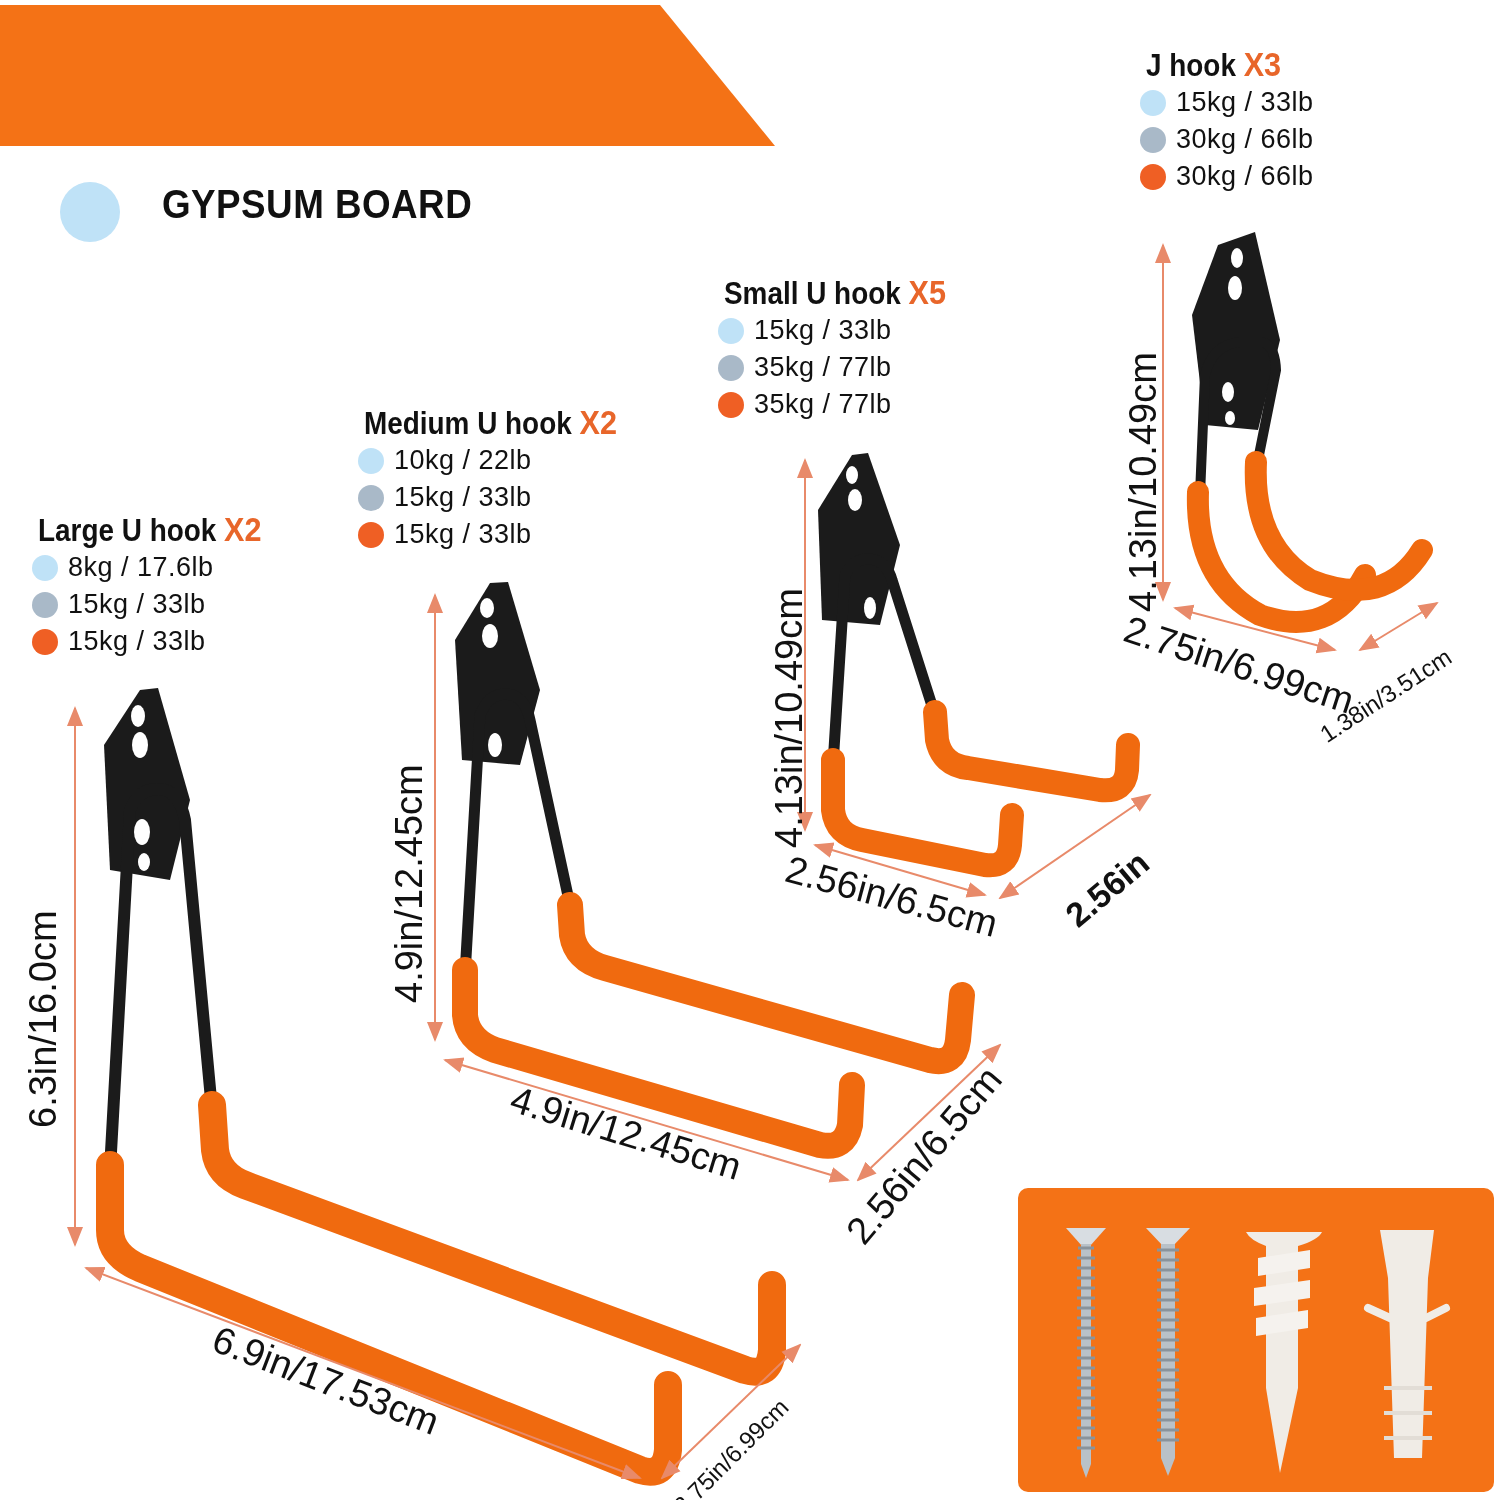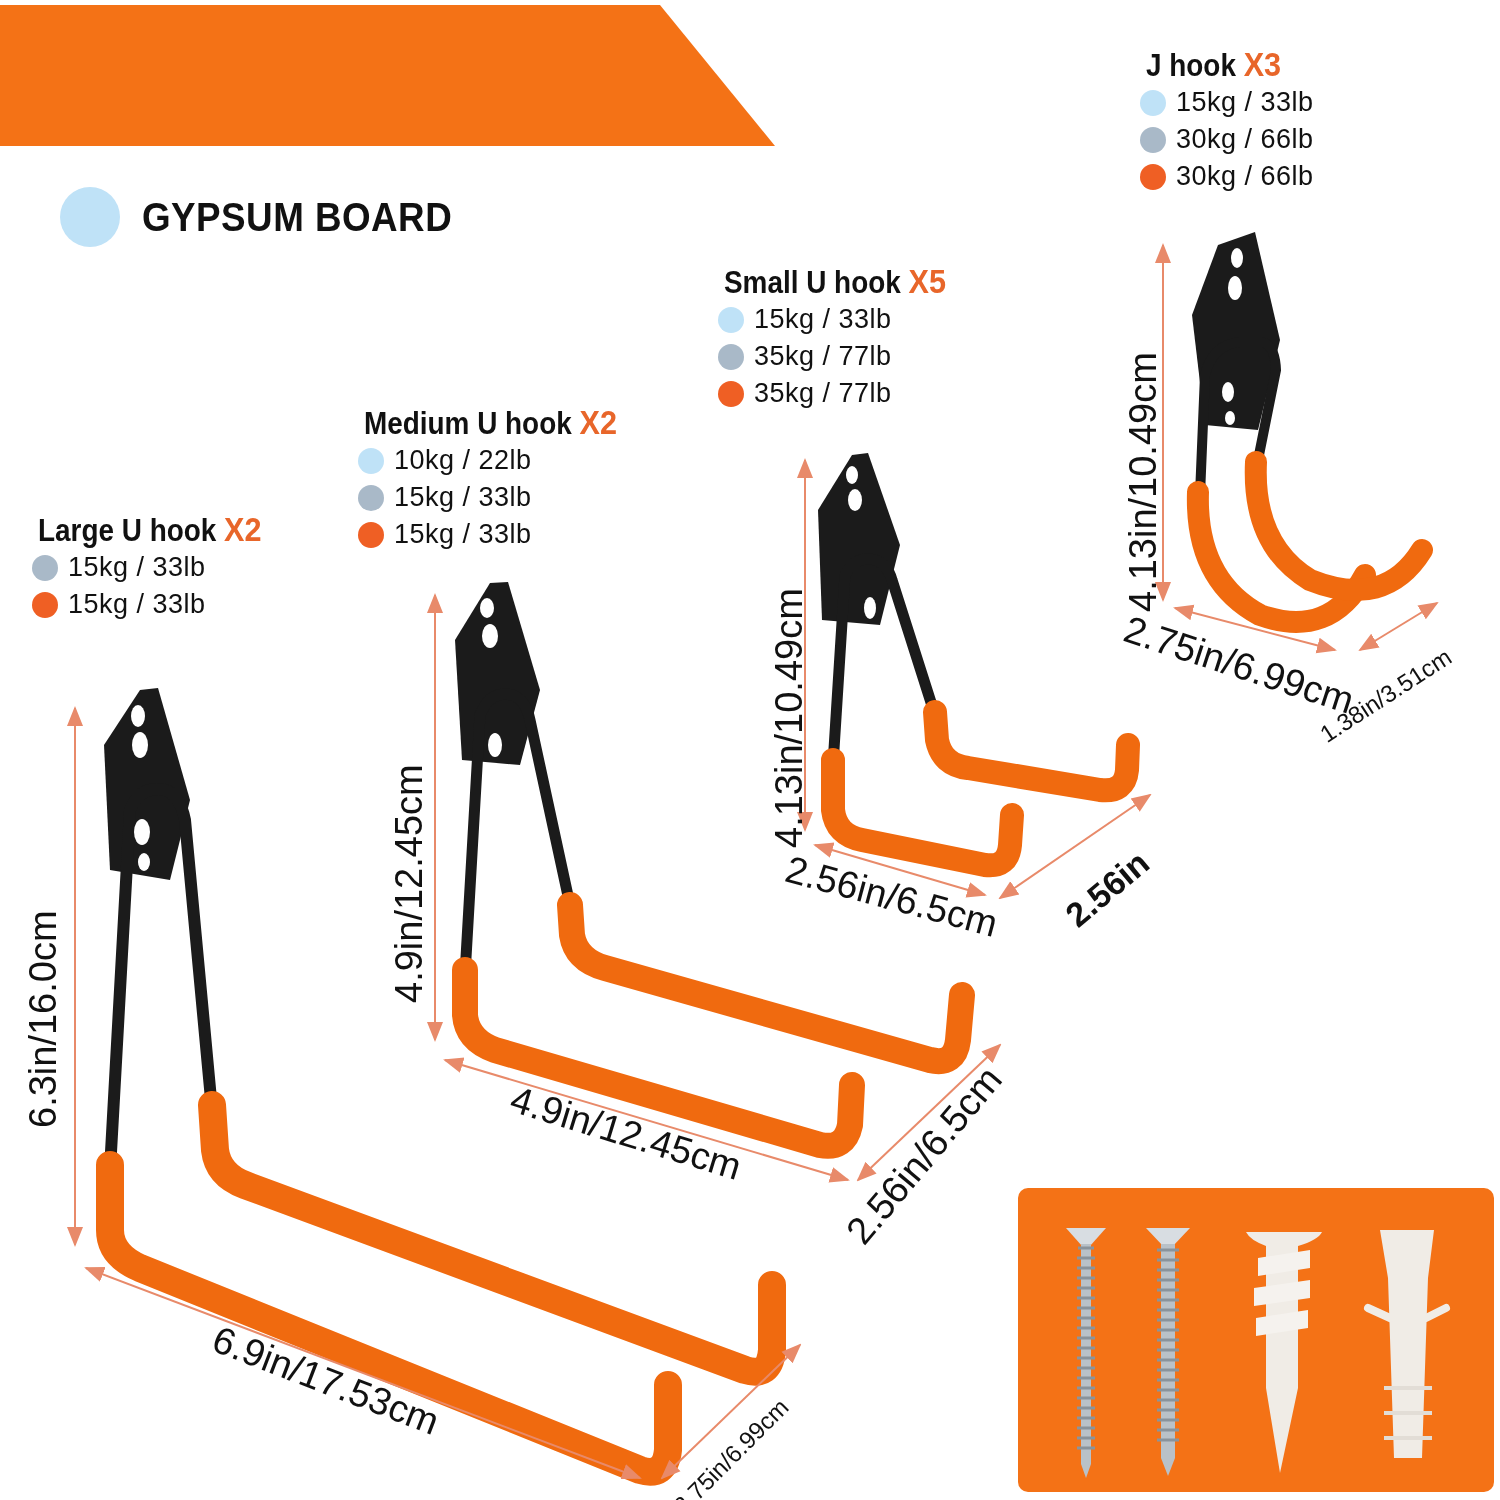--- a/index.html
+++ b/index.html
@@ -1,20 +1,20 @@
 <!DOCTYPE html>
 <html><head>
 <meta charset="utf-8">
 <style>
   html, body { margin: 0; padding: 0; background: #ffffff; }
   body { width: 1500px; height: 1500px; position: relative; overflow: hidden;
          font-family: "Liberation Sans", sans-serif; color: #111; }
   .banner { position: absolute; left: 0; top: 0; width: 775px; height: 146px; }
   .legend { position: absolute; left: 60px; top: 182px; }
-  .legend-row { display: flex; align-items: center; height: 70px; }
+  .legend-row { display: flex; height: 70px; gap: 20px; }
   .legend-dot { width: 60px; height: 60px; border-radius: 50%; margin-right: 22px; }
   .legend-label { font-size: 40px; font-weight: bold; letter-spacing: 0.5px; transform: scaleX(0.92); transform-origin: left center; }
   .spec { position: absolute; }
   .spec-title { font-size: 31px; font-weight: bold; white-space: nowrap; transform: scaleX(0.9); transform-origin: left center; }
   .spec-qty { font-size: 34px; font-weight: bold; }
   .spec-row { display: flex; align-items: center; height: 37px; margin-left: -6px; text-align: right; }
   .spec-dot { width: 26px; height: 26px; border-radius: 50%; margin-right: 10px; }
   .spec-val { font-size: 27px; letter-spacing: 0.5px; white-space: nowrap; }
   .art { position: absolute; left: 0; top: 0; width: 1500px; height: 1500px; }
   .dim { position: absolute; font-size: 38px; color: #111; white-space: nowrap; transform-origin: left top; }
@@ -33,20 +33,24 @@
 <div class="legend">
   <div class="legend-row">
     <div class="legend-dot" style="background:#bfe2f7"></div>
     <span class="legend-label">GYPSUM BOARD</span>
   </div>
 </div>
 
 <div class="spec" style="left:38px; top:510px;">
   <div class="spec-title"><span>Large U hook</span> <span class="spec-qty" style="color:#e8662a">X2</span></div>
   <div class="spec-row">
+      <div class="spec-dot" style="background:#bfe2f7"></div>
+      <span class="spec-val">8kg / 17.6lb</span>
+    </div>
+  <div class="spec-row">
       <div class="spec-dot" style="background:#a9b9c8"></div>
       <span class="spec-val">15kg / 33lb</span>
     </div>
   <div class="spec-row">
       <div class="spec-dot" style="background:#ef5f24"></div>
       <span class="spec-val">15kg / 33lb</span>
     </div>
 </div>
 
 <div class="spec" style="left:364px; top:403px;">
@@ -58,21 +62,21 @@
   <div class="spec-row">
       <div class="spec-dot" style="background:#a9b9c8"></div>
       <span class="spec-val">15kg / 33lb</span>
     </div>
   <div class="spec-row">
       <div class="spec-dot" style="background:#ef5f24"></div>
       <span class="spec-val">15kg / 33lb</span>
     </div>
 </div>
 
-<div class="spec" style="left:724px; top:262px;">
+<div class="spec" style="left:724px; top:273px;">
   <div class="spec-title"><span>Small U hook</span> <span class="spec-qty" style="color:#e8662a">X5</span></div>
   <div class="spec-row">
       <div class="spec-dot" style="background:#bfe2f7"></div>
       <span class="spec-val">15kg / 33lb</span>
     </div>
   <div class="spec-row">
       <div class="spec-dot" style="background:#a9b9c8"></div>
       <span class="spec-val">35kg / 77lb</span>
     </div>
   <div class="spec-row">

